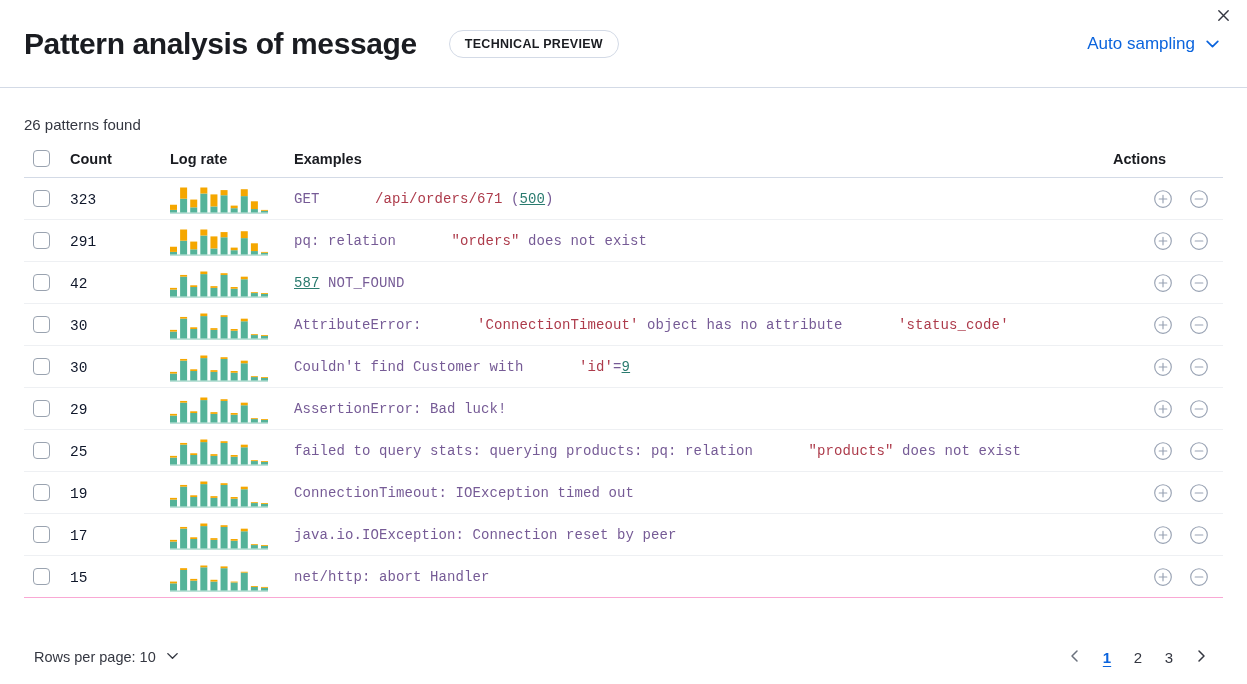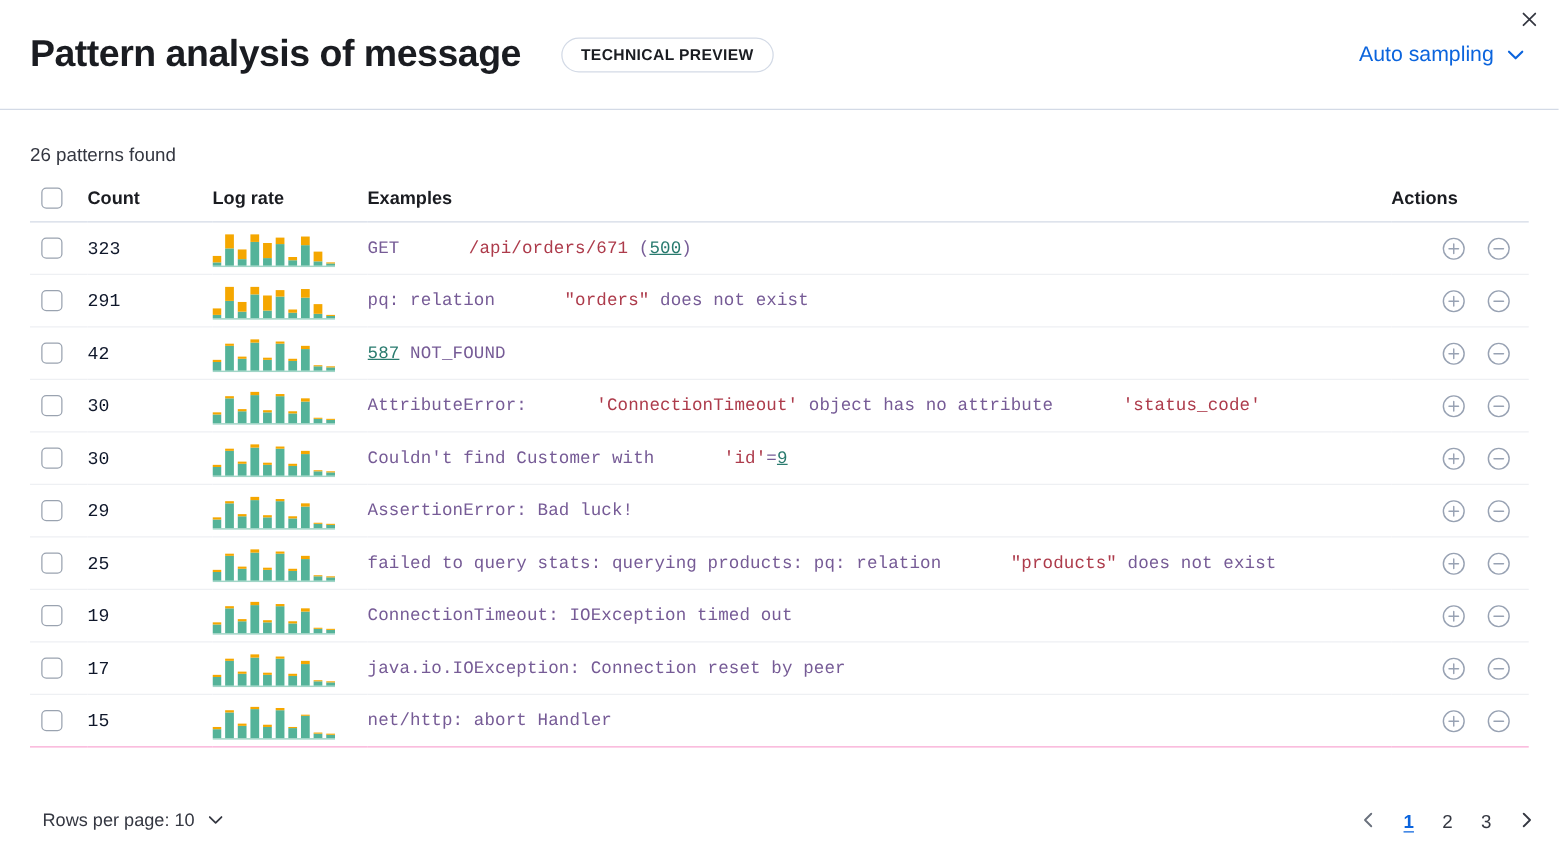--- a/index.html
+++ b/index.html
@@ -193,21 +193,21 @@
     display: flex;
     align-items: center;
     justify-content: center;
   }
   .act-btn svg { display: block; }
 
   
   .footer {
     flex: 0 0 auto;
     height: 54px;
-    padding: 0 12px 0 34px;
+    padding: 0 32px 0 34px;
     display: flex;
     align-items: center;
     justify-content: space-between;
   }
   .rows-per-page {
     display: inline-flex;
     align-items: center;
     gap: 9px;
     font-size: 14.5px;
     color: #343741;

